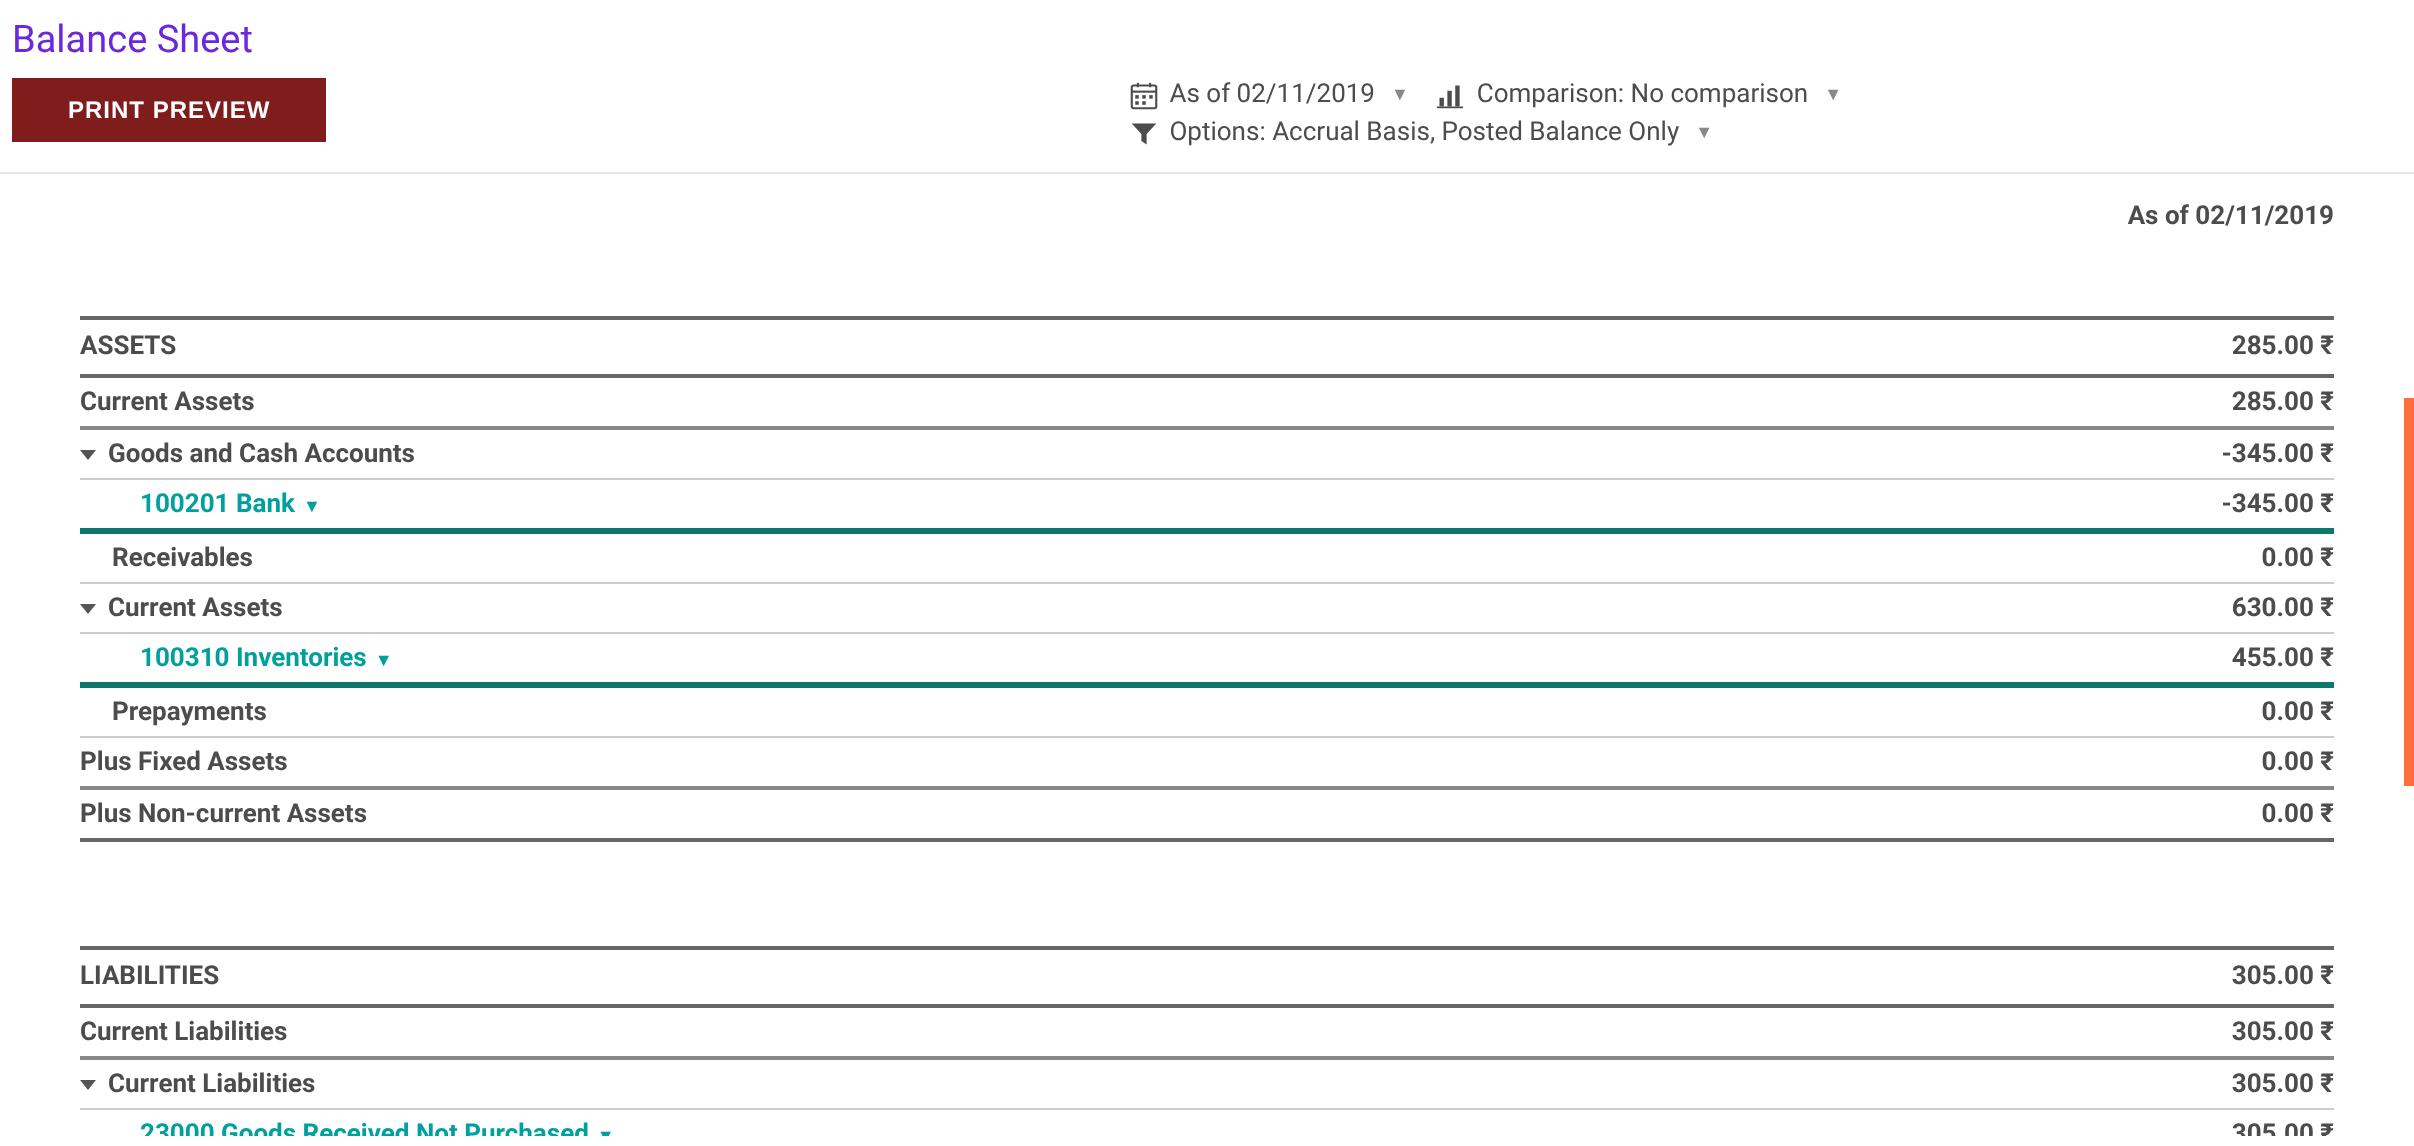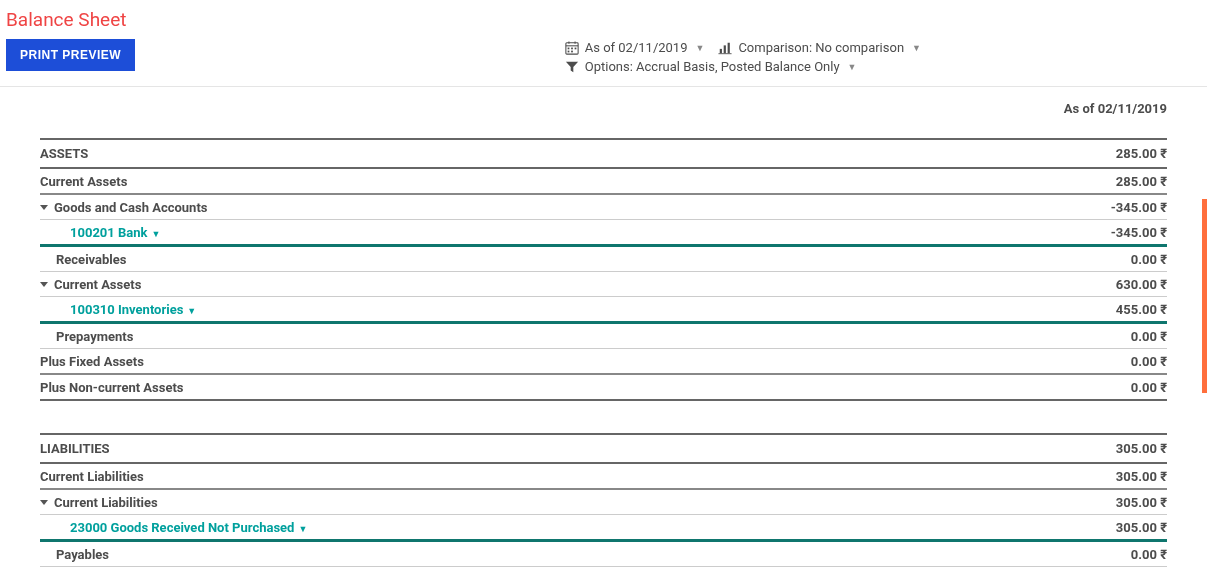--- a/index.html
+++ b/index.html
@@ -16,38 +16,38 @@
   height: 573px;
   overflow: hidden;
   position: relative;
 }
 .header {
   padding: 8px 6px 12px 6px;
   border-bottom: 1px solid #e5e5e5;
 }
 .page-title {
   font-size: 19px;
-  color: #ef4444;
+  color: #6d28d9;
   font-weight: 400;
   margin-bottom: 8px;
 }
 .header-row {
   display: flex;
   align-items: flex-start;
   justify-content: space-between;
 }
 .button-group {
   display: flex;
   gap: 4px;
 }
 .btn {
-  background: #1d4ed8;
+  background: #7f1d1d;
   color: #fff;
   border: none;
-  padding: 9px 14px;
+  padding: 9px 28px;
   font-size: 12px;
   font-weight: 600;
   letter-spacing: 0.5px;
   cursor: pointer;
 }
 .filters {
   display: flex;
   flex-direction: column;
   gap: 4px;
   align-items: flex-start;
@@ -104,20 +104,21 @@
 }
 .row .value-cell {
   text-align: center;
   white-space: nowrap;
 }
 .section-row {
   font-weight: 700;
   border-top: 2px solid #666;
   border-bottom: 2px solid #666;
   padding: 6px 0;
+  margin-top: 20px;
 }
 .sub-bold {
   font-weight: 700;
   border-bottom: 2px solid #888;
 }
 .sub-bold-light {
   font-weight: 700;
   border-bottom: 1px solid #ccc;
 }
 .total-row {

